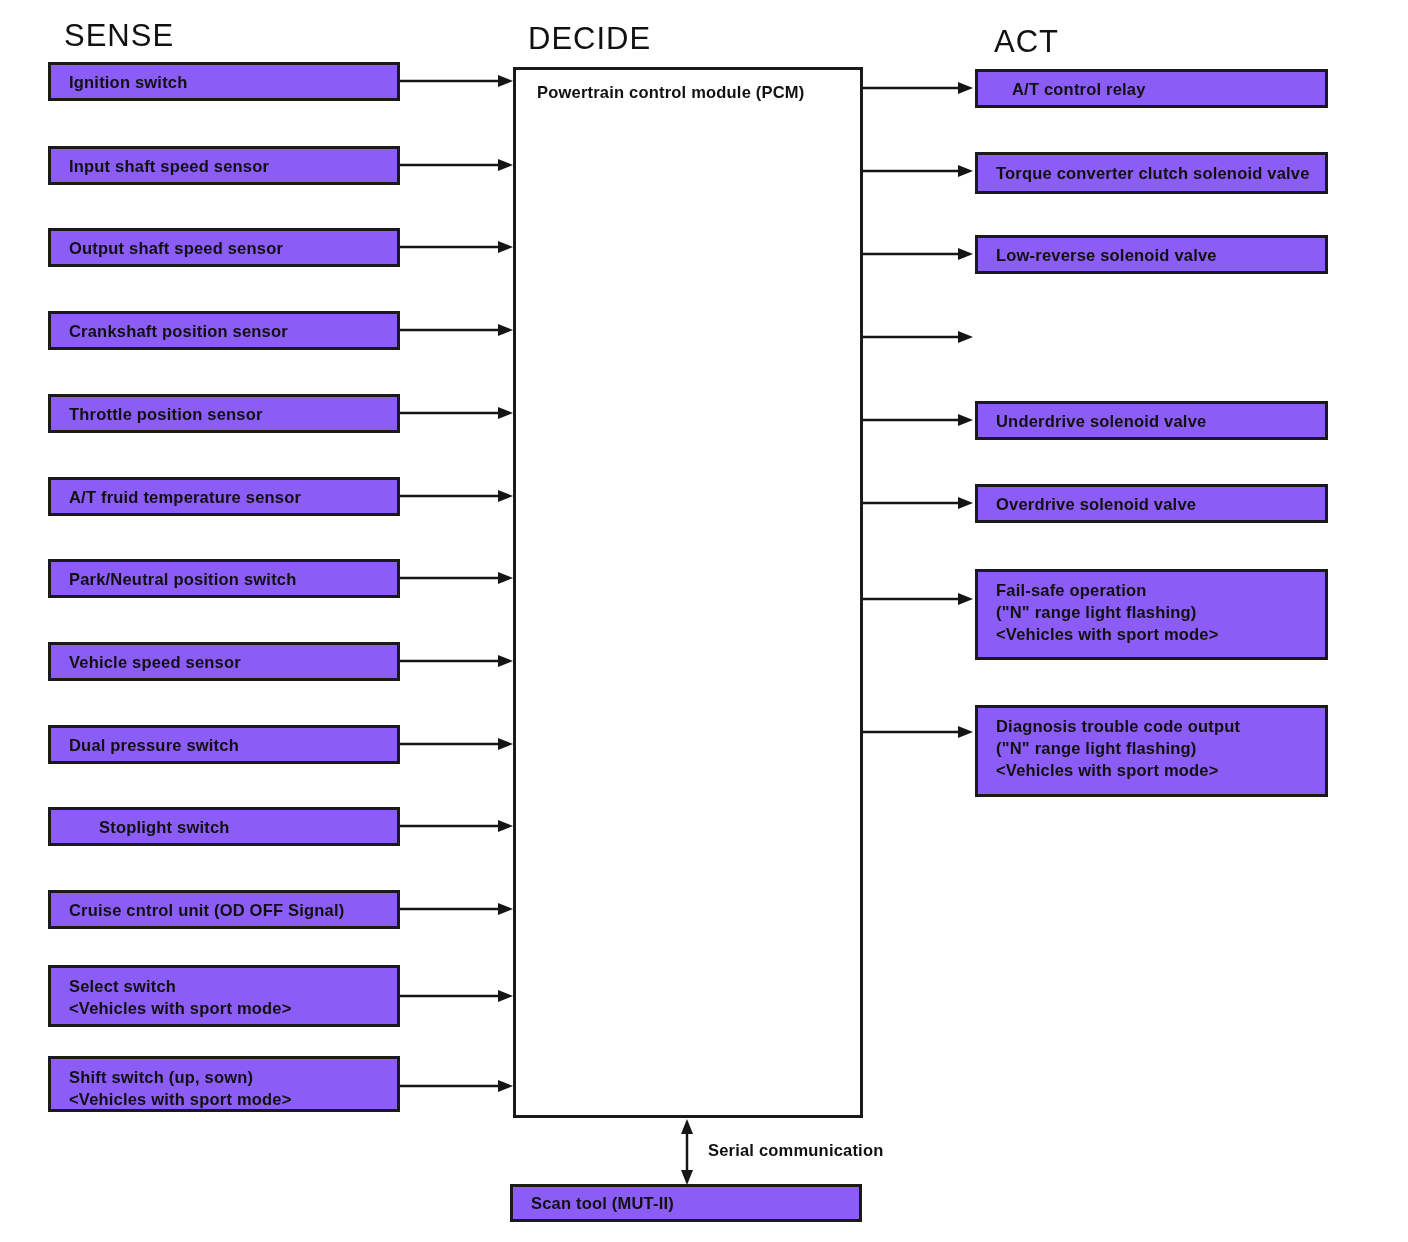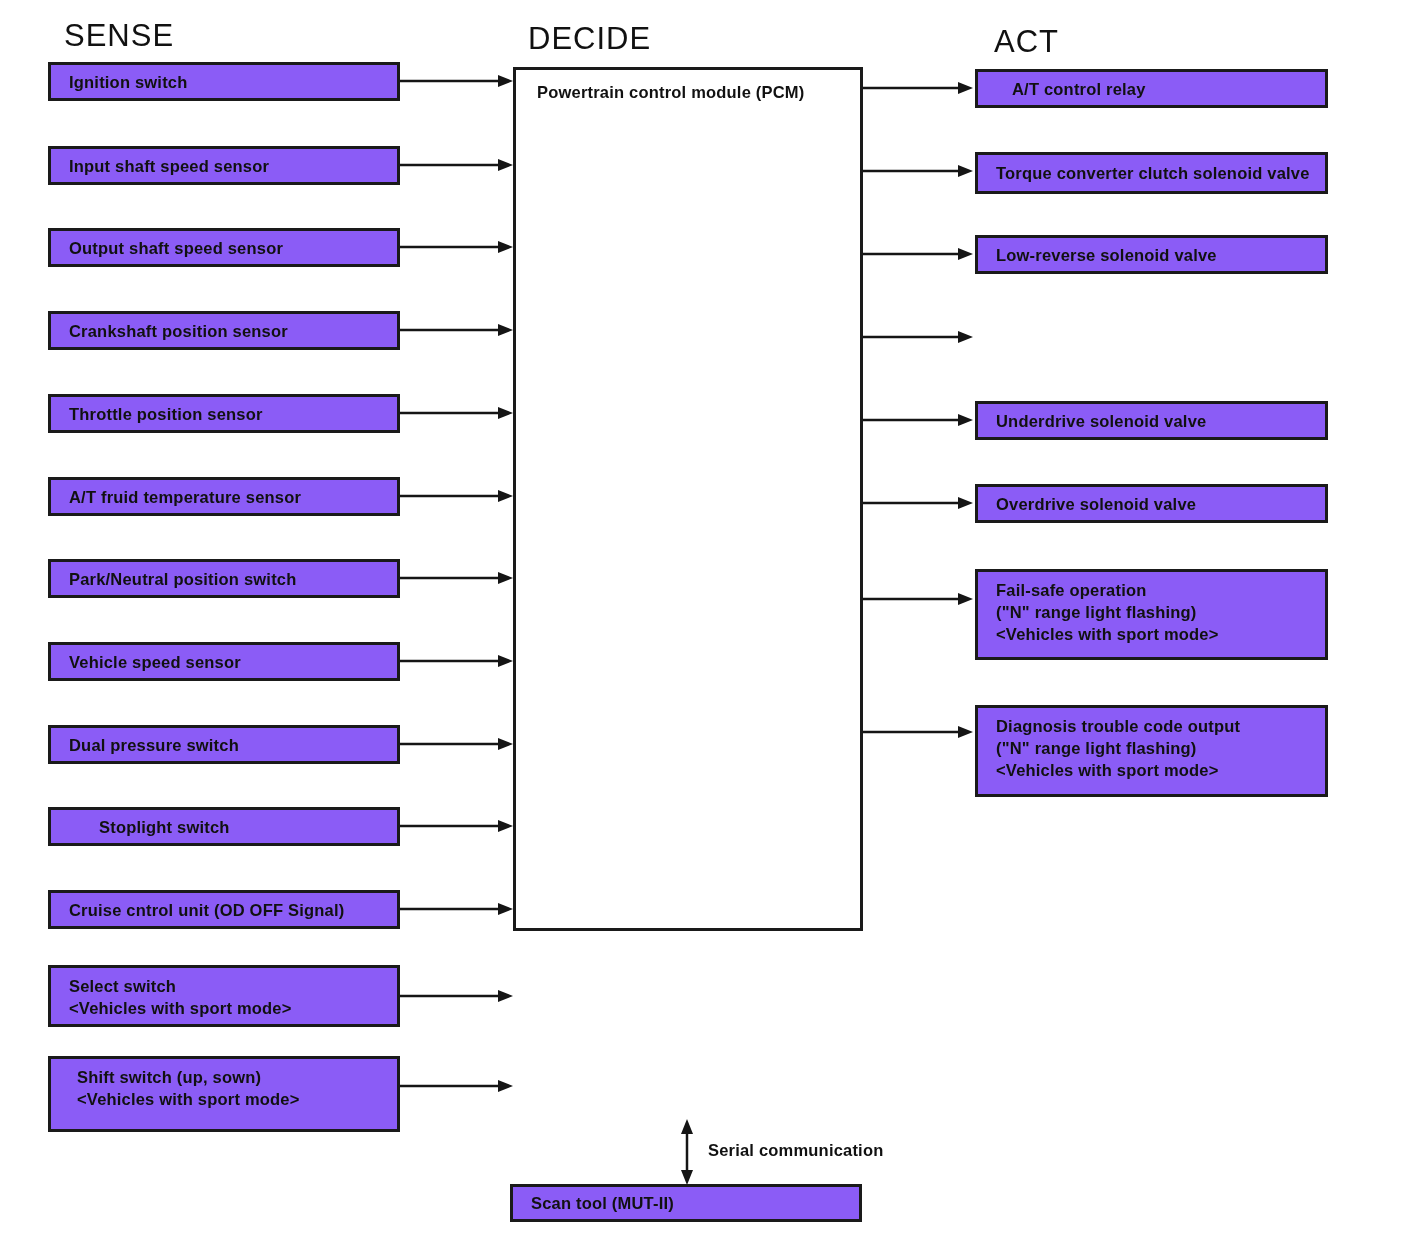--- a/index.html
+++ b/index.html
@@ -15,21 +15,21 @@
     display:flex;align-items:center;box-sizing:border-box;
   }
   .box.multi{align-items:flex-start;}
   .box-label{
     font-size:16.5px;font-weight:700;line-height:22px;color:#111;
     padding-left:18px;white-space:pre-line;letter-spacing:0.2px;
   }
   .box.multi .box-label{padding-top:7px;}
   .sense-box{left:48px;width:352px;}
   .act-box{left:975px;width:353px;}
-  .pcm-box{left:513px;top:67px;width:350px;height:864px;border:3px solid #1a1a1a;
+  .pcm-box{left:513px;top:67px;width:350px;height:1051px;border:3px solid #1a1a1a;
     position:absolute;background:#fff;box-sizing:border-box;}
   .pcm-label{
     position:absolute;left:21px;top:13px;font-size:16.5px;font-weight:700;color:#111;
     letter-spacing:0.2px;
   }
   .scan-box{left:510px;top:1184px;width:352px;height:38px;}
   .serial-label{
     position:absolute;left:708px;top:1141px;font-size:16.5px;font-weight:700;color:#111;
     letter-spacing:0.2px;
   }
@@ -76,21 +76,21 @@
   <div class="box sense-box" style="top:807px;height:39px;padding-left:30px;">
     <span class="box-label">Stoplight switch</span>
   </div>
   <div class="box sense-box" style="top:890px;height:39px;">
     <span class="box-label">Cruise cntrol unit (OD OFF Signal)</span>
   </div>
   <div class="box sense-box multi" style="top:965px;height:62px;">
     <span class="box-label">Select switch
 &lt;Vehicles with sport mode&gt;</span>
   </div>
-  <div class="box sense-box multi" style="top:1056px;height:76px;padding-left:8px;">
+  <div class="box sense-box multi" style="top:1056px;height:56px;">
     <span class="box-label">Shift switch (up, sown)
 &lt;Vehicles with sport mode&gt;</span>
   </div>
 
   <div class="pcm-box">
     <span class="pcm-label">Powertrain control module (PCM)</span>
   </div>
 
   <div class="box act-box" style="top:69px;height:39px;padding-left:16px;">
     <span class="box-label">A/T control relay</span>

